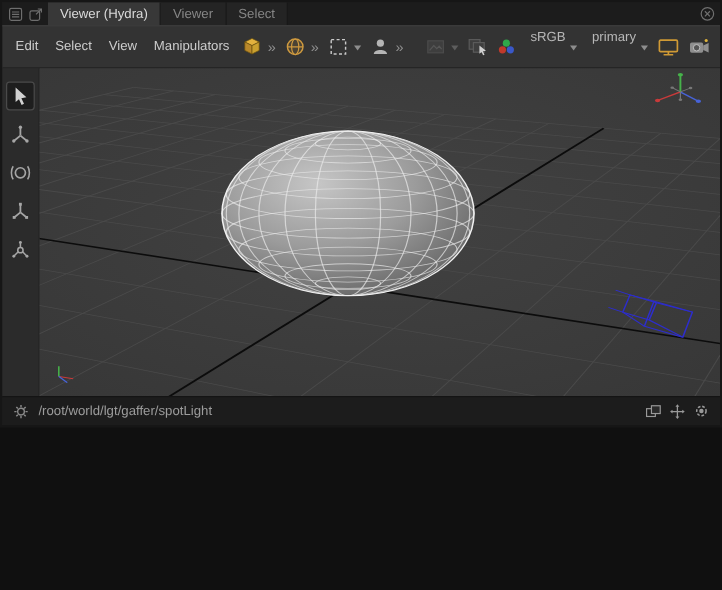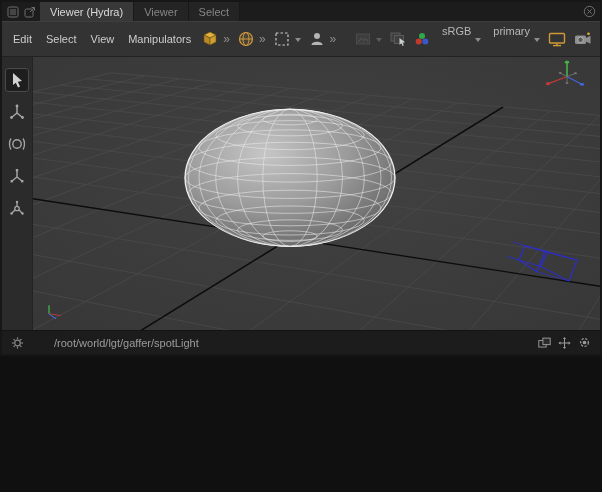--- a/index.html
+++ b/index.html
@@ -27,21 +27,21 @@
   
   .main { flex:1; display:flex; min-height:0; }
   .toolstrip { width:31px; flex:0 0 31px; background:#2b2b2b; border-right:1px solid #232323; display:flex; flex-direction:column; align-items:center; padding-top:7px; }
   .tool { width:24px; height:24px; display:flex; align-items:center; justify-content:center; border-radius:3px; margin:4px 0; border:1px solid transparent; }
   .tool.active { background:#1e1e1e; border:1px solid #4a4a4a; }
   .viewport { flex:1; position:relative; background:#3b3b3b; }
   .viewport svg.scene { display:block; width:100%; height:100%; }
 
   
   .statusbar { height:24px; flex:0 0 24px; background:#1c1c1c; border-top:1px solid #141414; display:flex; align-items:center; padding:0 9px; gap:8px; }
-  .path { font-size:11px; color:#9c9c9c; flex:1; white-space:nowrap; overflow:hidden;margin-left:22px; }
+  .path { font-size:11px; color:#9c9c9c; flex:1; white-space:nowrap; overflow:hidden; }
   .sbicons { display:flex; align-items:center; gap:7px; }
 </style>
 </head>
 <body>
 
 <div class="window">
 
   <div class="tabbar">
     <div class="tabbar-icons">
       <span class="tinyicon">

